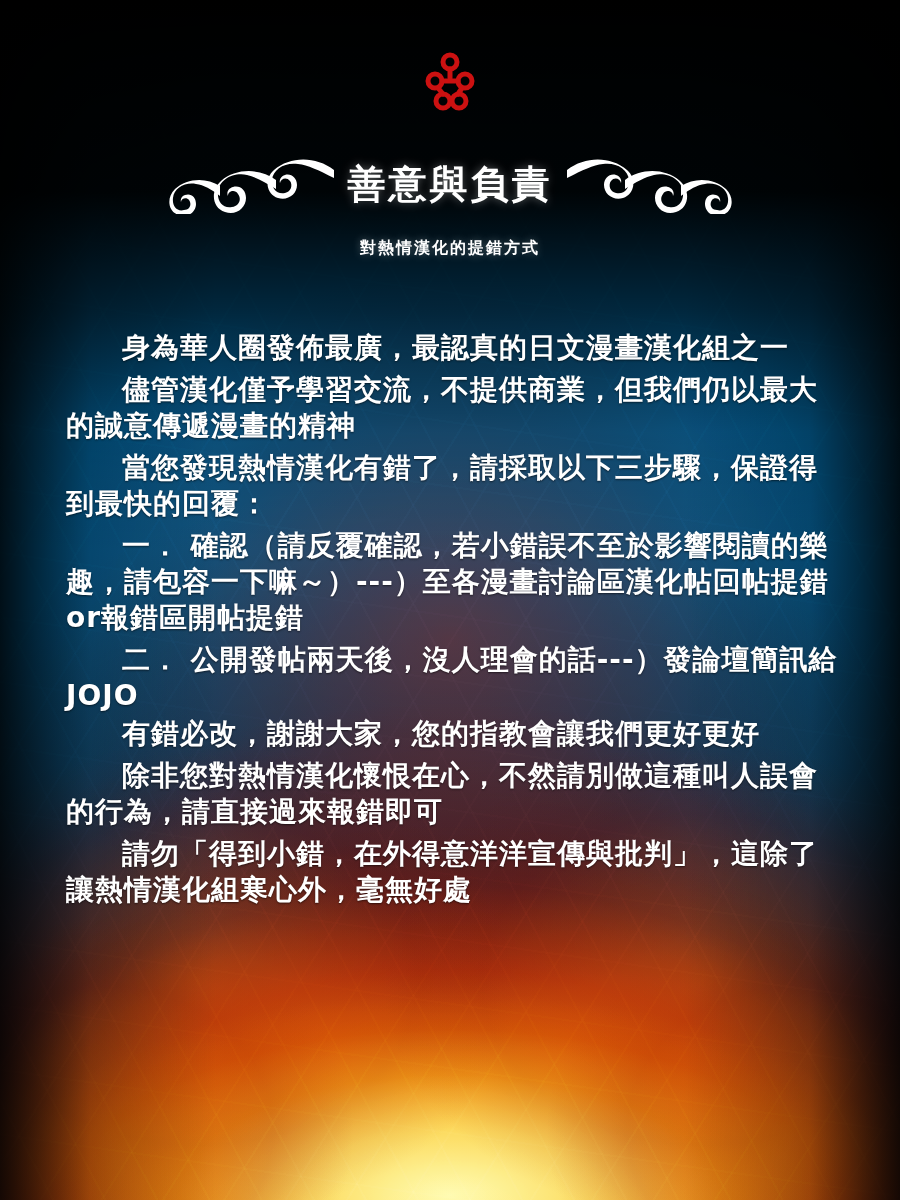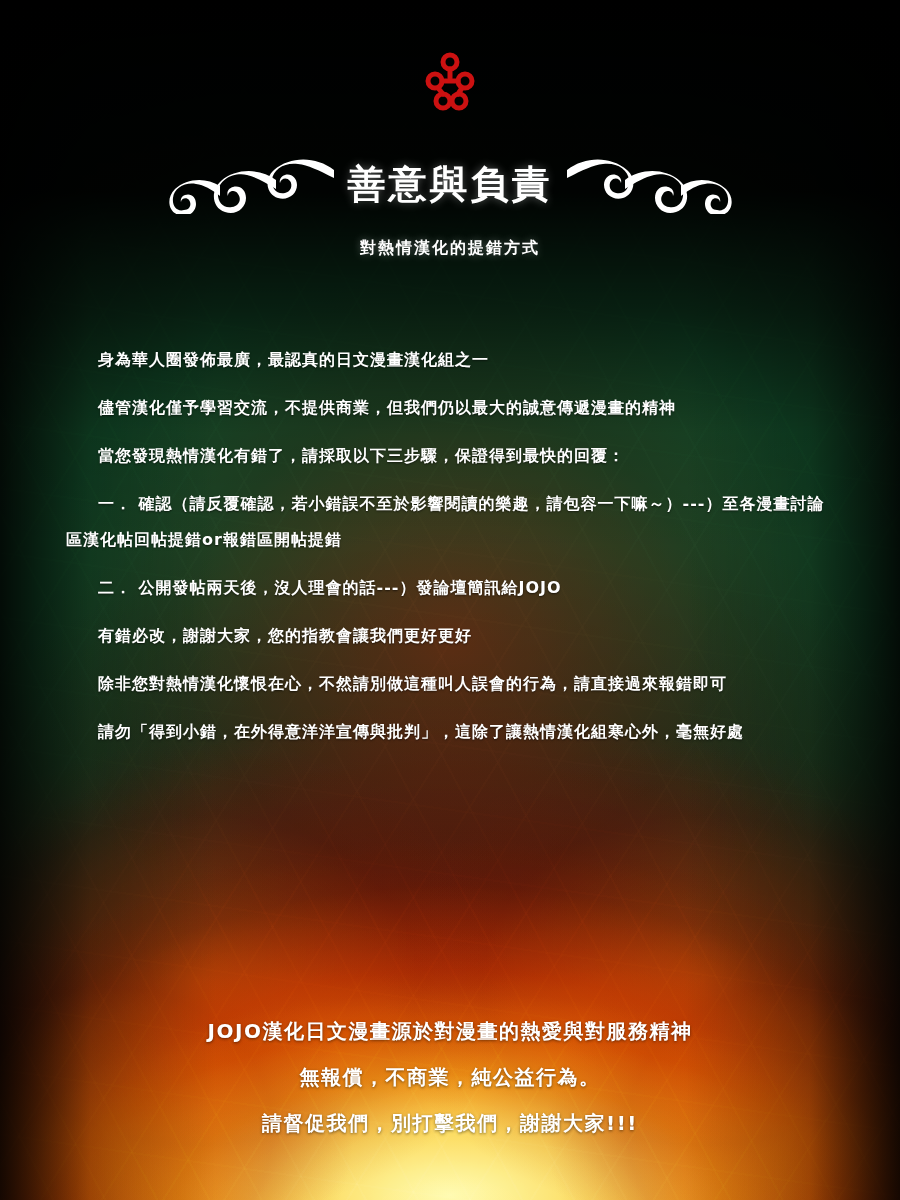--- a/index.html
+++ b/index.html
@@ -11,21 +11,21 @@
     width: 900px;
     height: 1200px;
     overflow: hidden;
     font-family: "DejaVu Sans", "Liberation Sans", sans-serif;
   }
 
   .page {
     position: relative;
     width: 900px;
     height: 1200px;
-    background: #14532d;
+    background: #0369a1;
     overflow: hidden;
   }
 
   
   .bg-flame {
     position: absolute;
     left: 0; right: 0; bottom: 0;
     height: 1200px;
     background:
       radial-gradient(ellipse 520px 230px at 50% 1195px, rgba(255,255,190,0.95) 0%, rgba(255,235,120,0.8) 28%, rgba(255,190,40,0.5) 52%, rgba(255,120,0,0.18) 72%, rgba(0,0,0,0) 88%),
@@ -112,25 +112,25 @@
 
   .body-block {
     position: absolute;
     top: 330px;
     left: 66px;
     width: 772px;
   }
   .para {
     color: #ffffff;
     font-weight: bold;
-    font-size: 16px;
+    font-size: 28px;
     line-height: 36px;
     letter-spacing: 1px;
     text-indent: 2em;
-    margin: 12px 0 6px 0;
+    margin: 0 0 6px 0;
     text-shadow: 0 1px 2px rgba(0,0,0,0.55);
   }
   .para.tight { margin-bottom: 2px; }
 
   .footer-block {
     position: absolute;
     top: 1008px;
     left: 0; right: 0;
     text-align: center;
   }
@@ -199,20 +199,15 @@
       <p class="para">身為華人圈發佈最廣，最認真的日文漫畫漢化組之一</p>
       <p class="para">儘管漢化僅予學習交流，不提供商業，但我們仍以最大的誠意傳遞漫畫的精神</p>
       <p class="para">當您發現熱情漢化有錯了，請採取以下三步驟，保證得到最快的回覆：</p>
       <p class="para">一． 確認（請反覆確認，若小錯誤不至於影響閱讀的樂趣，請包容一下嘛～）---）至各漫畫討論區漢化帖回帖提錯or報錯區開帖提錯</p>
       <p class="para tight">二． 公開發帖兩天後，沒人理會的話---）發論壇簡訊給JOJO</p>
       <p class="para">有錯必改，謝謝大家，您的指教會讓我們更好更好</p>
       <p class="para">除非您對熱情漢化懷恨在心，不然請別做這種叫人誤會的行為，請直接過來報錯即可</p>
       <p class="para">請勿「得到小錯，在外得意洋洋宣傳與批判」，這除了讓熱情漢化組寒心外，毫無好處</p>
     </div>
 
-    <div class="footer-block">
-      <div class="footer-line">JOJO漢化日文漫畫源於對漫畫的熱愛與對服務精神</div>
-      <div class="footer-line">無報償，不商業，純公益行為。</div>
-      <div class="footer-line">請督促我們，別打擊我們，謝謝大家!!!</div>
-    </div>
 
   </div>
 </div>
 
 </body></html>

